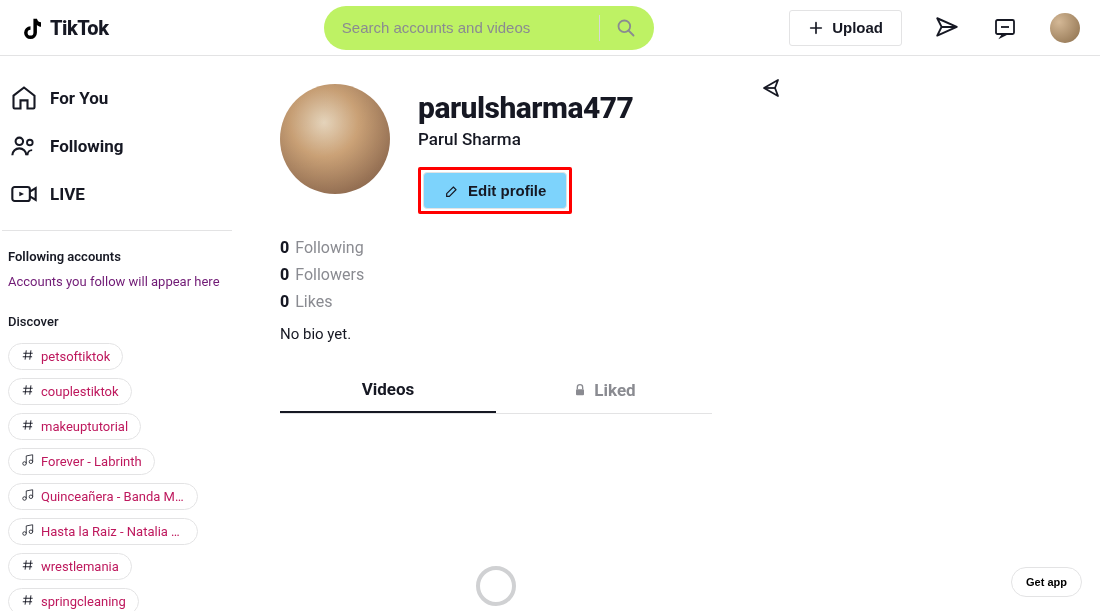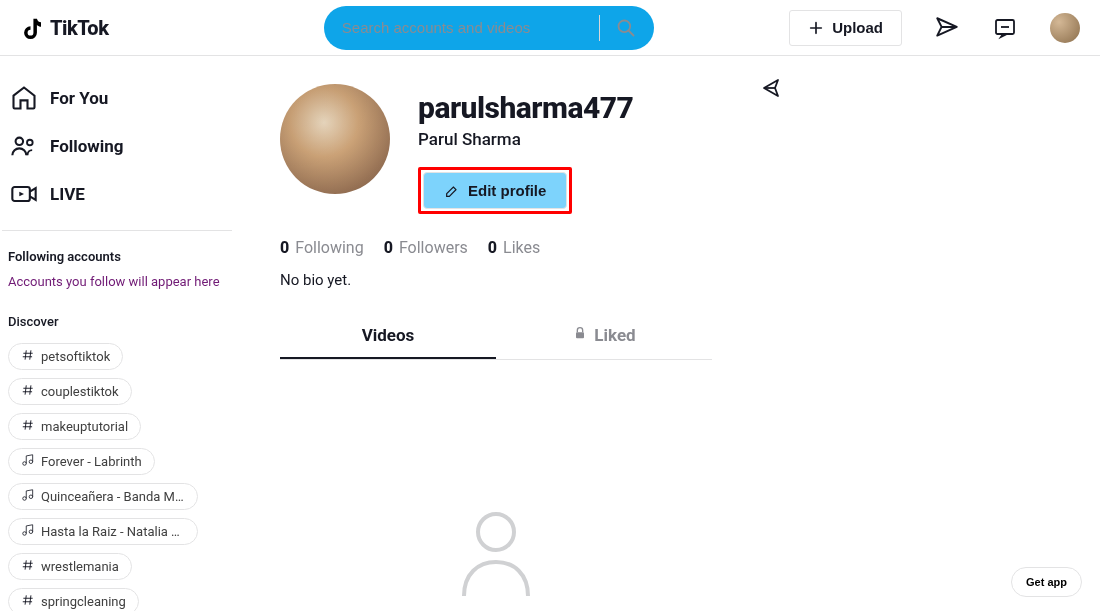--- a/index.html
+++ b/index.html
@@ -4,21 +4,21 @@
   <style>
     * { margin: 0; padding: 0; box-sizing: border-box; }
     body { font-family: -apple-system, BlinkMacSystemFont, "Segoe UI", Roboto, Helvetica, Arial, sans-serif; background: #fff; color: #161823; width: 1100px; height: 611px; overflow: hidden; }
 
     
     .header { display: flex; align-items: center; padding: 8px 20px; height: 56px; border-bottom: 1px solid #e3e3e4; }
     .logo { display: flex; align-items: center; gap: 2px; font-size: 24px; font-weight: 700; letter-spacing: -0.5px; cursor: pointer; }
     .logo svg { width: 28px; height: 30px; }
     .logo-text { font-size: 20px; font-weight: 800; }
     .search-wrap { flex: 1; display: flex; justify-content: center; margin-left: 80px; }
-    .search { display: flex; align-items: center; background: #0ea5e9; border-radius: 92px; height: 44px; width: 330px; padding: 0 8px 0 18px; }
+    .search { display: flex; align-items: center; background: #bef264; border-radius: 92px; height: 44px; width: 330px; padding: 0 8px 0 18px; }
     .search input { flex: 1; border: none; background: transparent; font-size: 15px; color: #161823; outline: none; }
     .search input::placeholder { color: #8a8b91; }
     .search-divider { width: 1px; height: 26px; background: #d7d7d9; margin: 0 6px; }
     .search-btn { background: transparent; border: none; width: 40px; height: 40px; display: flex; align-items: center; justify-content: center; cursor: pointer; }
     .header-right { display: flex; align-items: center; gap: 32px; }
     .upload-btn { display: flex; align-items: center; gap: 8px; border: 1px solid #e3e3e4; background: #fff; height: 36px; padding: 0 18px; border-radius: 3px; font-size: 15px; font-weight: 600; cursor: pointer; color: #161823; }
     .icon-btn { width: 26px; height: 26px; display: flex; align-items: center; justify-content: center; cursor: pointer; }
     .avatar-sm { width: 30px; height: 30px; border-radius: 50%; background: radial-gradient(circle at 30% 30%, #d4b896, #8a6d4a); cursor: pointer; }
 
     
@@ -27,43 +27,43 @@
     
     .sidebar { width: 240px; padding: 18px 8px 0 8px; overflow-y: auto; }
     .nav-list { border-bottom: 1px solid #e3e3e4; padding-bottom: 12px; margin-left: -6px; }
     .nav-item { display: flex; align-items: center; gap: 12px; padding: 10px 8px; font-size: 17px; font-weight: 700; cursor: pointer; border-radius: 4px; }
     .nav-item svg { width: 28px; height: 28px; flex-shrink: 0; }
     .section-title { font-size: 13px; font-weight: 600; color: #161823; margin-top: 18px; margin-bottom: 8px; }
     .section-note { font-size: 13px; color: #701a75; line-height: 1.5; }
     .discover-section { margin-top: 22px; }
     .discover-title { font-size: 13px; font-weight: 500; color: #161823; margin-bottom: 14px; }
     .discover-chips { display: flex; flex-wrap: wrap; gap: 8px; }
-    .chip { display: flex; align-items: center; gap: 6px; border: 1px solid #e3e3e4; border-radius: 999px; padding: 4px 12px; font-size: 13px; color: #404040; cursor: pointer; max-width: 190px; }
+    .chip { display: flex; align-items: center; gap: 6px; border: 1px solid #e3e3e4; border-radius: 999px; padding: 4px 12px; font-size: 13px; color: #be185d; cursor: pointer; max-width: 190px; }
     .chip span.label { white-space: nowrap; overflow: hidden; text-overflow: ellipsis; }
 
     
     .main { flex: 1; padding: 28px 0 0 40px; position: relative; }
     .profile-top { display: flex; gap: 28px; }
     .avatar-lg { width: 110px; height: 110px; border-radius: 50%; background: radial-gradient(circle at 40% 35%, #f2e0c6 0%, #d4a97c 35%, #987255 75%, #6b513c 100%); flex-shrink: 0; position: relative; overflow: hidden; }
     .avatar-lg::after { content: ""; position: absolute; inset: 0; background: linear-gradient(135deg, rgba(0,0,0,0.08), rgba(0,0,0,0.02)); }
     .name-block .username { font-size: 30px; font-weight: 800; letter-spacing: -0.5px; margin-top: 6px; }
     .name-block .displayname { font-size: 17px; font-weight: 500; margin-top: 4px; }
     .edit-wrap { margin-top: 18px; display: inline-block; }
     .edit-btn { display: flex; align-items: center; gap: 8px; border: 1px solid #e3e3e4; background: #7dd3fc; padding: 9px 20px; border-radius: 4px; font-size: 15px; font-weight: 700; cursor: pointer; color: #161823; }
     .edit-highlight { border: 3px solid #ff0000; display: inline-block; border-radius: 2px; padding: 2px; }
     .share-icon { position: absolute; top: 20px; left: 520px; cursor: pointer; }
 
-    .stats { display: flex; gap: 20px; margin-top: 24px; }
+    .stats { display: flex; gap: 8px; margin-top: 24px; flex-direction: column; }
     .stat { font-size: 16px; }
     .stat .num { font-weight: 800; margin-right: 6px; }
     .stat .label { color: #8a8b91; }
     .bio { margin-top: 14px; font-size: 15px; color: #161823; }
 
     .tabs { display: flex; width: 432px; margin-top: 24px; border-bottom: 1px solid #e3e3e4; }
-    .tab { flex: 1; text-align: center; padding: 12px 0; font-size: 17px; font-weight: 700; cursor: pointer; display: flex; align-items: flex-start; justify-content: center; gap: 6px; }
+    .tab { flex: 1; text-align: center; padding: 12px 0; font-size: 17px; font-weight: 700; cursor: pointer; display: flex; align-items: center; justify-content: center; gap: 6px; }
     .tab.active { border-bottom: 2px solid #161823; }
     .tab.inactive { color: #8a8b91; }
 
     .empty { display: flex; justify-content: center; width: 432px; padding-top: 150px; }
     .empty svg { color: #d0d1d3; }
 
     .get-app { position: fixed; bottom: 14px; right: 18px; border: 1px solid #e3e3e4; background: #fff; padding: 8px 14px; border-radius: 999px; font-size: 11px; font-weight: 600; cursor: pointer; }
   </style>
 </head>
 <body>

